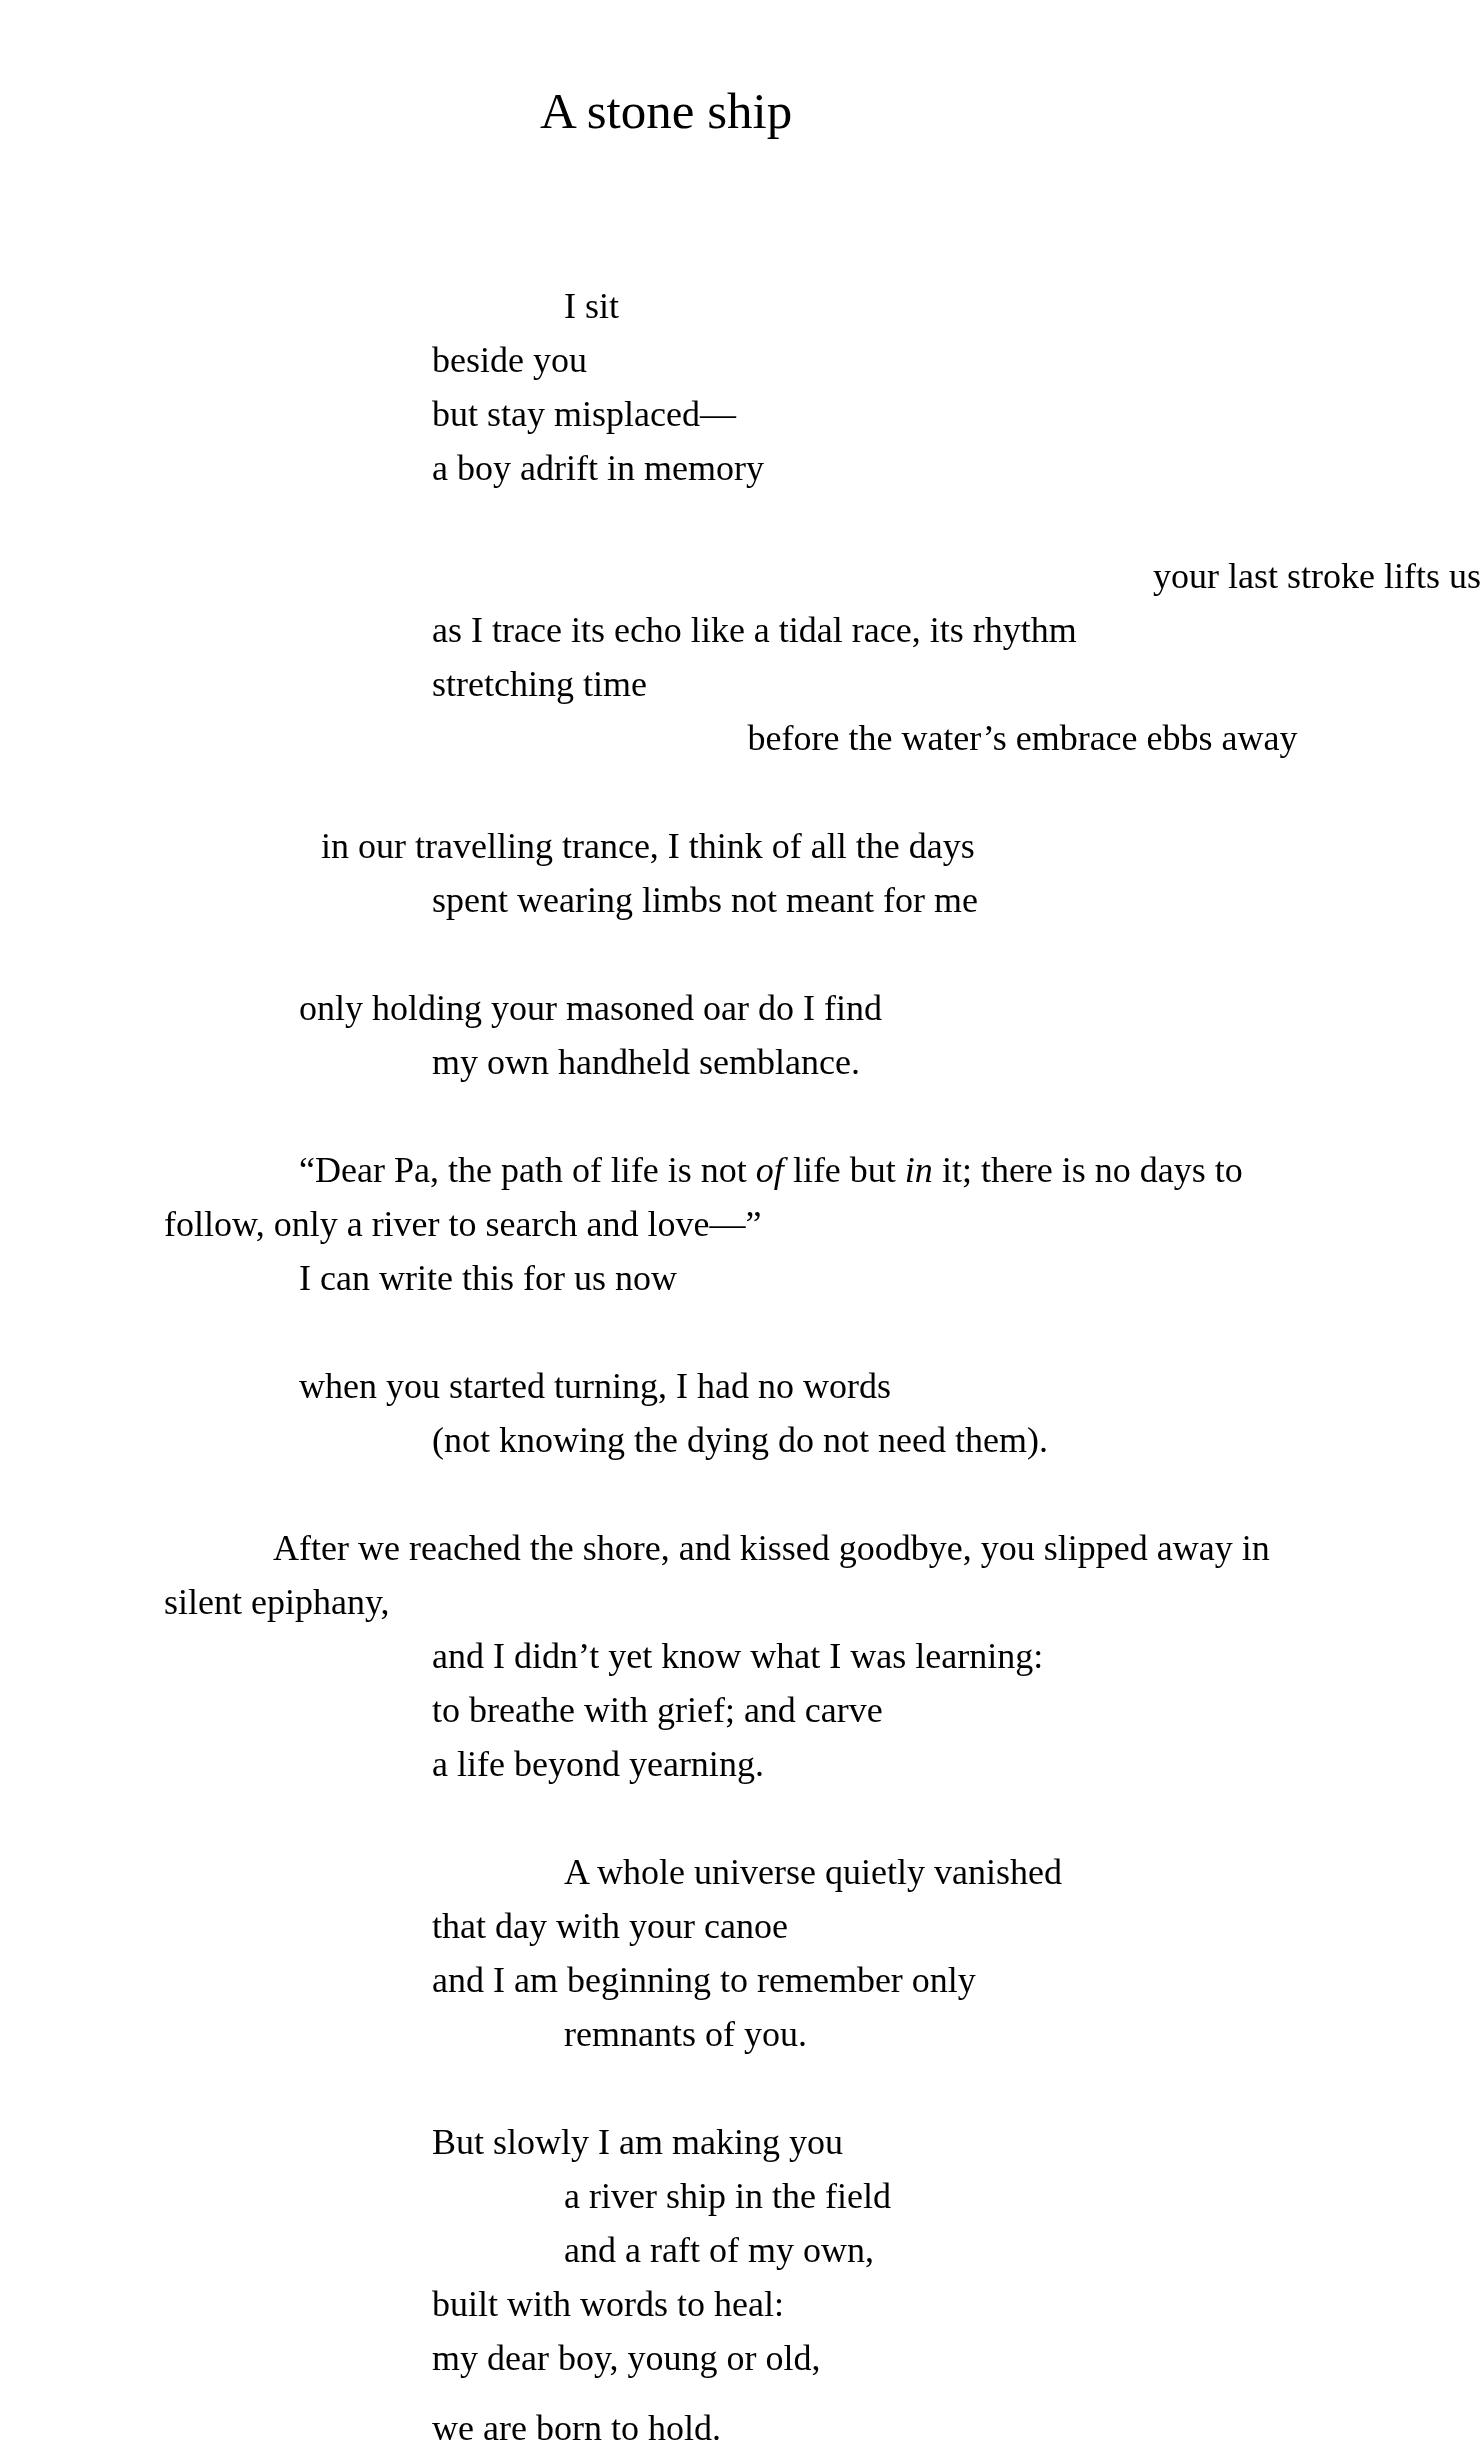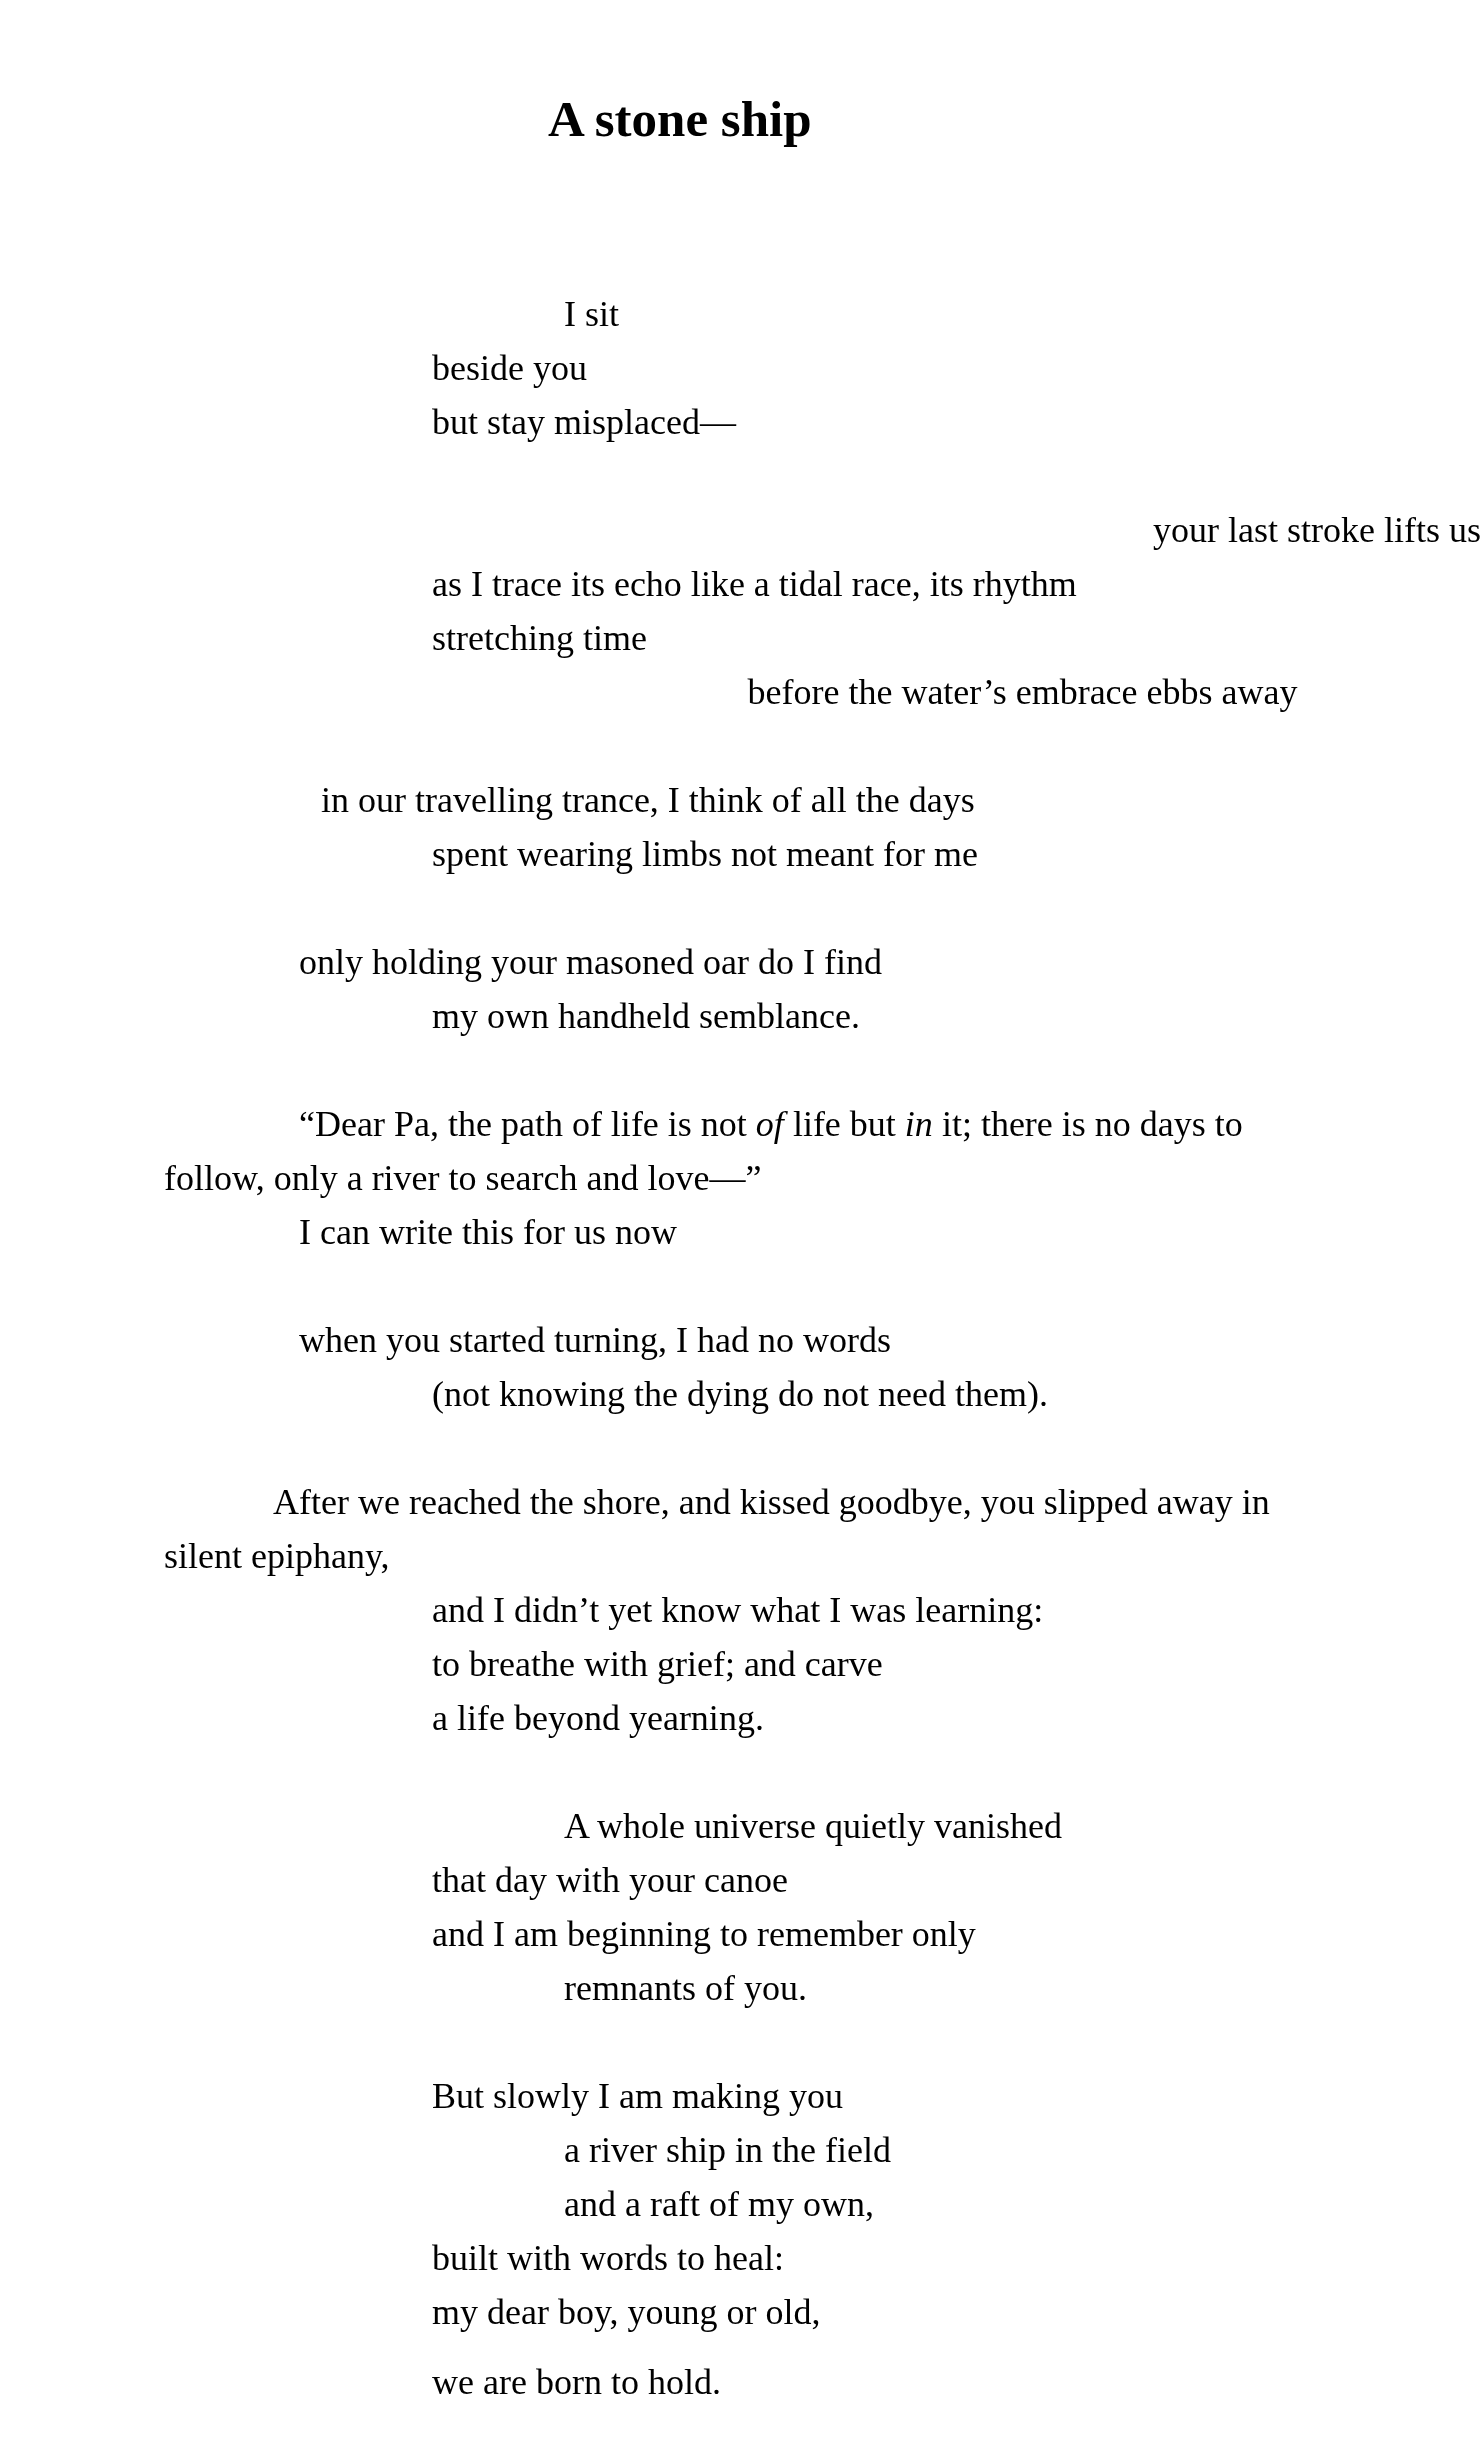--- a/index.html
+++ b/index.html
@@ -14,26 +14,26 @@
     font-family: "Liberation Serif", "DejaVu Serif", serif;
     overflow: hidden;
   }
   .page {
     position: relative;
     width: 1481px;
     height: 2462px;
     background: #ffffff;
   }
   .title {
-    margin: 8px;
+    margin: 0;
     padding-top: 84px;
     padding-left: 540px;
     font-size: 51px;
     line-height: 55px;
-    font-weight: 700;
+    font-weight: 400;
     white-space: pre;
   }
   .poem {
     margin-top: 140px;
   }
   .stanza {
     margin: 0 0 54px 0;
   }
   .line {
     font-size: 36px;
@@ -47,20 +47,21 @@
 </head>
 <body>
 
 <div class="page">
   <h1 class="title">A stone ship</h1>
   <div class="poem">
       <div class="stanza">
         <div class="line" style="padding-left: 564px;"><span>I sit</span></div>
         <div class="line" style="padding-left: 432px;"><span>beside you</span></div>
         <div class="line" style="padding-left: 432px;"><span>but stay misplaced—</span></div>
+        <div class="line" style="padding-left: 432px;"><span>a boy adrift in memory</span></div>
       </div>
       <div class="stanza">
         <div class="line" style="padding-left: 299px; text-align: right;"><span>your last stroke lifts us</span></div>
         <div class="line" style="padding-left: 432px;"><span>as I trace its echo like a tidal race, its rhythm</span></div>
         <div class="line" style="padding-left: 432px;"><span>stretching time</span></div>
         <div class="line" style="padding-left: 564px; text-align: center;"><span>before the water’s embrace ebbs away</span></div>
       </div>
       <div class="stanza">
         <div class="line" style="padding-left: 321px;"><span>in our travelling trance, I think of all the days</span></div>
         <div class="line" style="padding-left: 432px;"><span>spent wearing limbs not meant for me</span></div>

